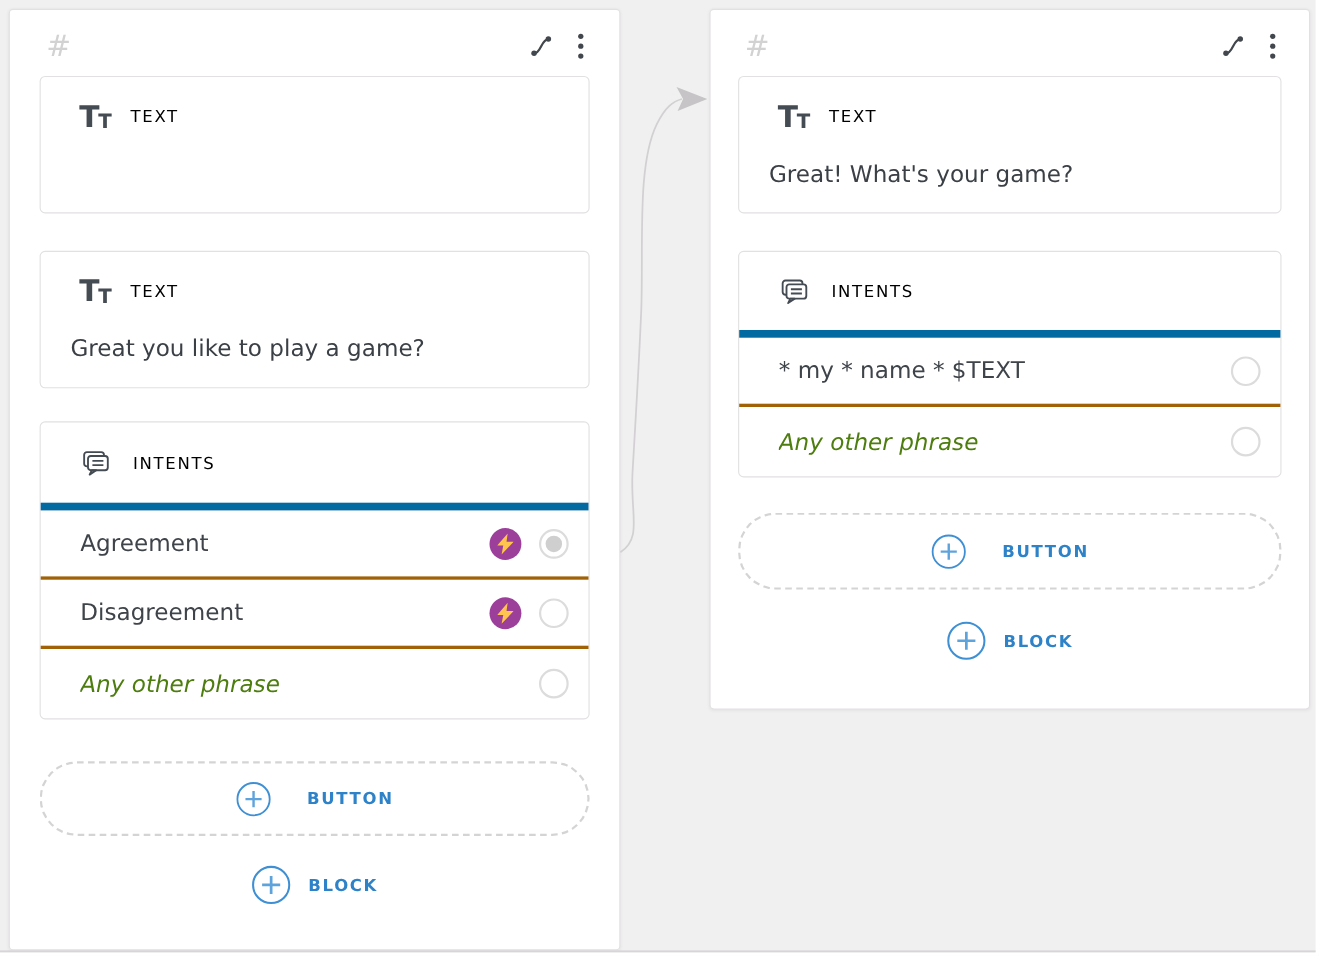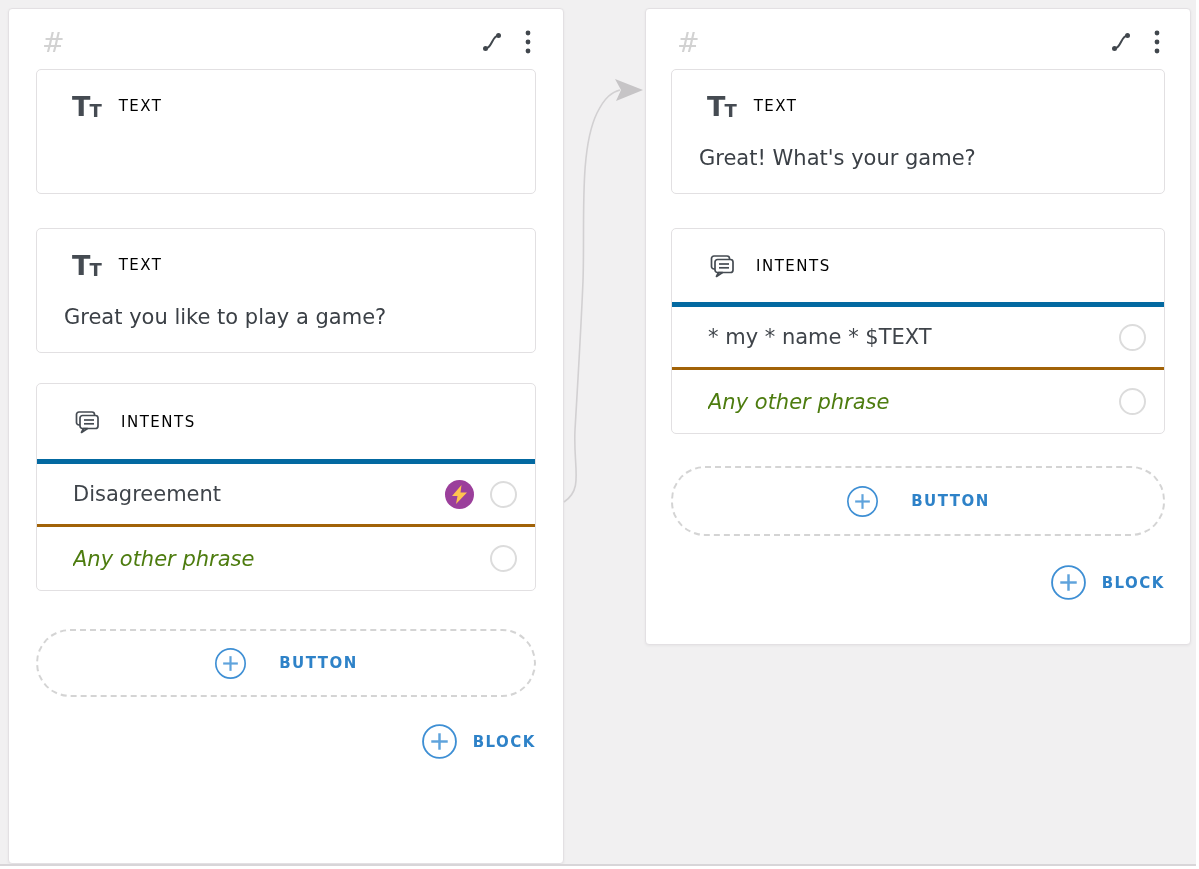--- a/index.html
+++ b/index.html
@@ -23,38 +23,38 @@
   .card { border:1px solid #e2e0e2; border-radius:5px; background:#fff; }
   .text-card { height:125px; padding:18px 20px 0 27px; }
   .card-head { display:flex; align-items:center; gap:17px; padding-left:8px; height:36px; }
   .card-label { font-size:15px; font-weight:400; letter-spacing:1.5px; color:#000000; }
   .tt-icon { display:inline-flex; align-items:flex-end; color:#454b52; line-height:1; }
   .tt-icon .tt-big   { font-size:27px; font-weight:800; }
   .tt-icon .tt-small { font-size:18px; font-weight:800; margin-left:-1px; }
   .card-body { margin-top:22px; font-size:21px; color:#3b4046; }
 
   .intents-card { padding:0; }
-  .intents-head { height:80px; padding:0 20px 0 35px; border-bottom:5px solid #0369a1; gap:19px; }
+  .intents-head { height:80px; padding:0 20px 0 35px; border-bottom:7px solid #0369a1; gap:19px; }
   .intent-row { display:flex; align-items:center; height:63px; padding:0 18px 0 36px;
                 border-bottom:3px solid #a16207; cursor:pointer; }
   .intent-row:last-child { border-bottom:none; }
   .intent-text { font-size:21px; color:#3f444a; flex:1 1 auto; white-space:nowrap; overflow:hidden; }
   .intent-row.muted .intent-text { font-style:italic; color:#4d7c0f; }
   .row-right { display:flex; align-items:center; gap:16px; }
   .badge { width:29px; height:29px; border-radius:50%; background:#9b3f9b;
            display:flex; align-items:center; justify-content:center; }
   .radio { width:27px; height:27px; border-radius:50%; border:2px solid #dcdcdc; background:#fff;
            display:flex; align-items:center; justify-content:center; cursor:pointer; }
   .radio .dot { width:15px; height:15px; border-radius:50%; background:#cfcfcf; display:none; }
   .radio.selected .dot { display:block; }
 
   
   .add-button-zone { height:68px; border:2px dashed #d4d4d4; border-radius:34px;
                      display:flex; align-items:center; justify-content:center; gap:32px; cursor:pointer; }
-  .add-block-row { display:flex; align-items:center; justify-content:flex-end; gap:15px; cursor:pointer; }
+  .add-block-row { display:flex; align-items:center; justify-content:center; gap:15px; cursor:pointer; }
   .add-label { font-size:15px; font-weight:700; letter-spacing:1.5px; color:#2e82c8; }
 
   
   .panel-left  .text-card.c1 { margin-bottom:34px; }
   .panel-left  .text-card.c2 { margin-bottom:30px; }
   .panel-left  .intents-card { margin-bottom:38px; }
   .panel-left  .add-button-zone { margin-bottom:26px; }
   .panel-right .text-card.c1 { margin-bottom:34px; }
   .panel-right .intents-card { margin-bottom:32px; }
   .panel-right .add-button-zone { height:70px; margin-bottom:28px; }
@@ -115,20 +115,33 @@
         <svg width="30" height="30" viewBox="0 0 30 30">
           <rect x="4.5" y="5" width="18" height="13" rx="2.5" fill="none" stroke="#454b52" stroke-width="1.7"></rect>
           <rect x="8" y="8.5" width="18" height="13" rx="2.5" fill="#ffffff" stroke="#454b52" stroke-width="1.7"></rect>
           <path d="M11.5 21.5 L9.5 25.5 L15.5 21.5 Z" fill="#ffffff" stroke="#454b52" stroke-width="1.7" stroke-linejoin="round"></path>
           <line x1="12" y1="13" x2="22" y2="13" stroke="#454b52" stroke-width="1.7"></line>
           <line x1="12" y1="16.8" x2="22" y2="16.8" stroke="#454b52" stroke-width="1.7"></line>
         </svg>
         <span class="card-label">INTENTS</span>
       </div>
 
+      <div class="intent-row">
+        <span class="intent-text">Agreement</span>
+        <span class="row-right">
+          <span class="badge">
+            <svg width="15" height="19" viewBox="0 0 15 19">
+              <polygon points="9.5,0 0,11 5.5,11 4,19 15,7.5 8.5,7.5" fill="#FFC34F"></polygon>
+            </svg>
+          </span>
+          <span class="radio selected">
+              <span class="dot"></span>
+            </span>
+        </span>
+      </div>
 
       <div class="intent-row">
         <span class="intent-text">Disagreement</span>
         <span class="row-right">
           <span class="badge">
             <svg width="15" height="19" viewBox="0 0 15 19">
               <polygon points="9.5,0 0,11 5.5,11 4,19 15,7.5 8.5,7.5" fill="#FFC34F"></polygon>
             </svg>
           </span>
           <span class="radio"></span>

